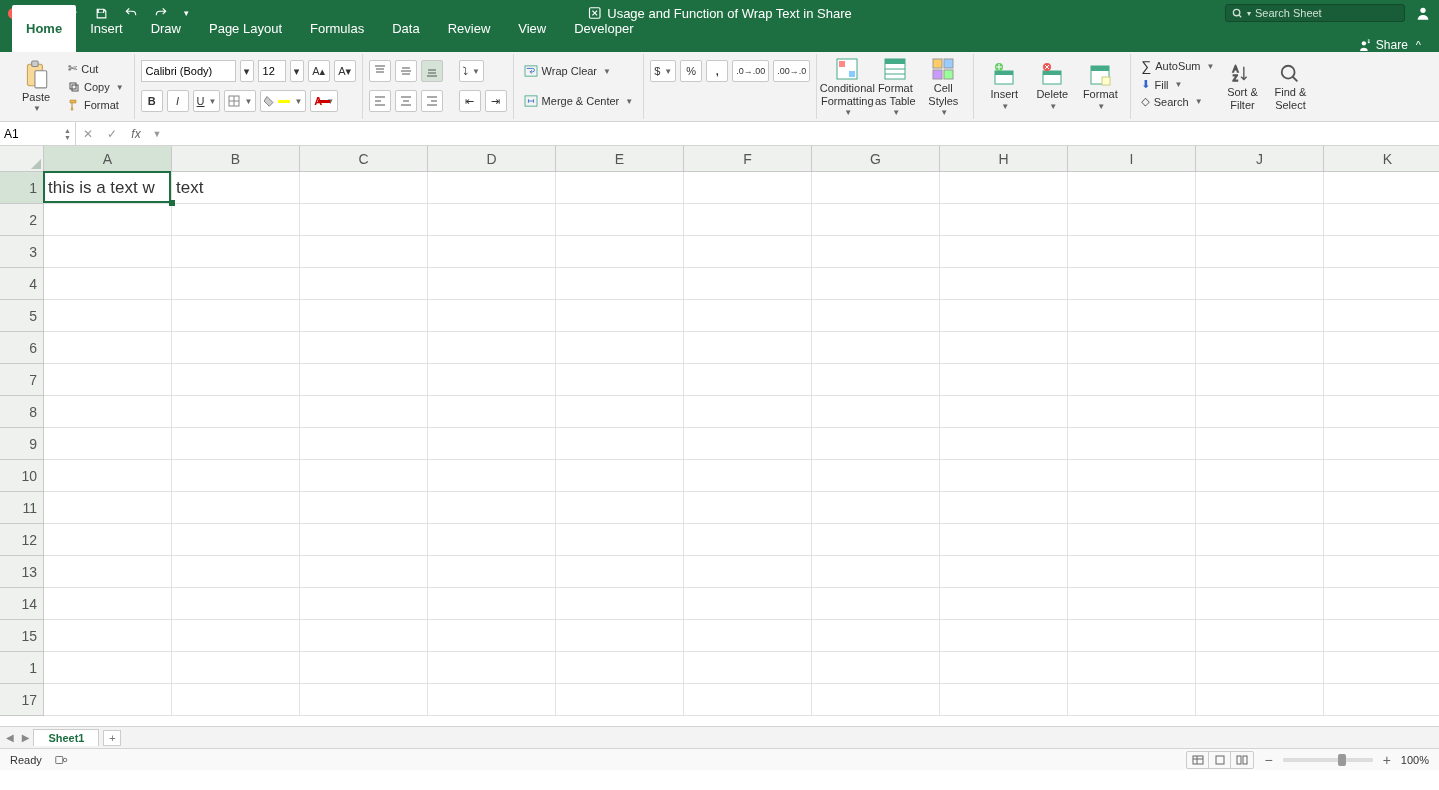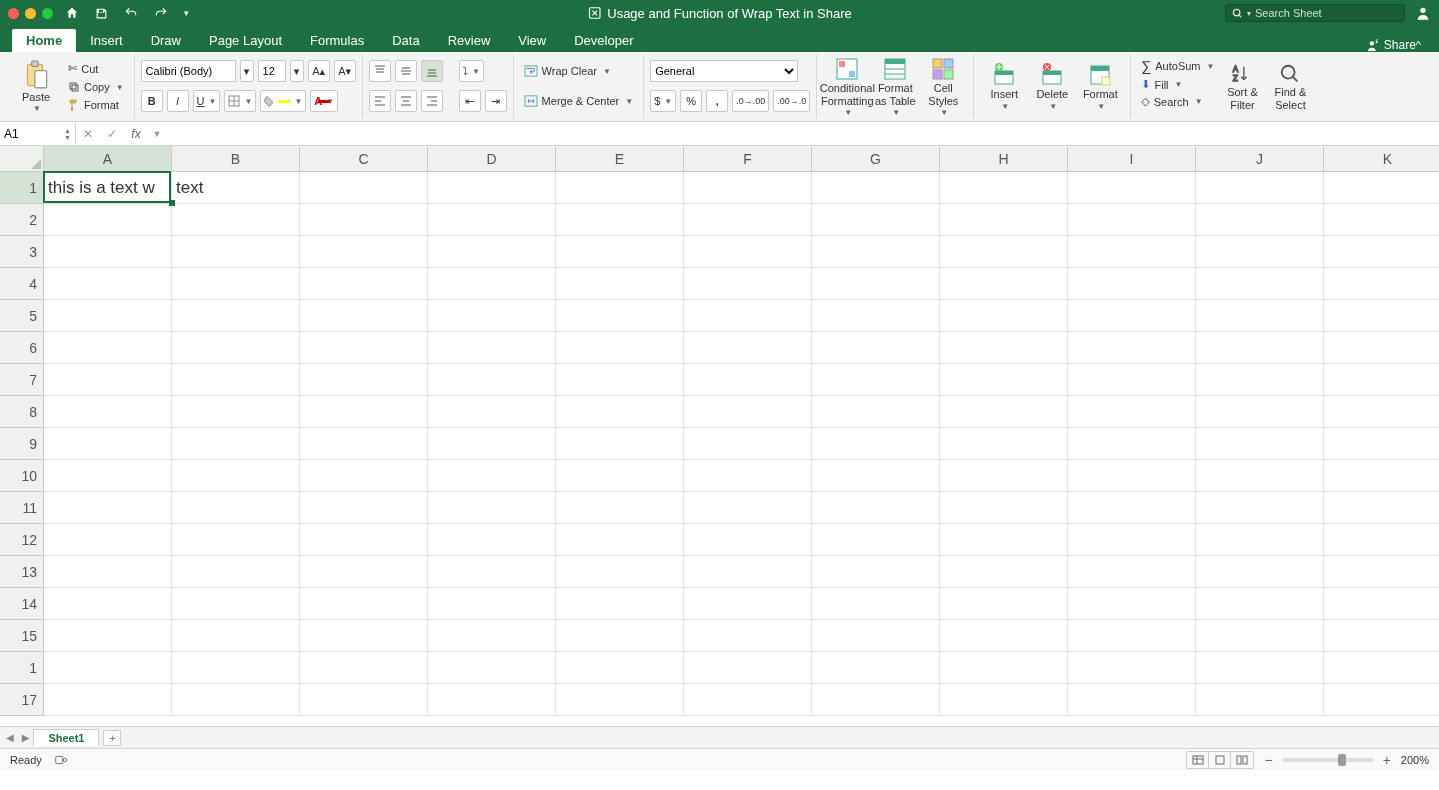--- a/index.html
+++ b/index.html
@@ -10,23 +10,23 @@
 .traffic { display:flex; gap:6px; margin-right:12px; }
 .light { width:11px; height:11px; border-radius:50%; }
 .red { background:#ff5f57; } .yellow { background:#ffbd2e; } .green { background:#28c940; }
 .qat { display:flex; gap:16px; align-items:center; color:#fff; font-size:14px; }
 .title { position:absolute; left:50%; transform:translateX(-50%); display:flex; align-items:center; gap:6px; font-size:13px; }
 .titlebar-right { margin-left:auto; display:flex; align-items:center; gap:10px; }
 .search-sheet { background:#185d37; border:1px solid #124a2c; border-radius:3px; height:18px; width:180px; display:flex; align-items:center; padding:0 6px; color:#cfe0d4; font-size:11px; gap:4px; }
 
 
 .tabs { height:26px; background:#1d6f42; display:flex; align-items:flex-end; padding:0 12px; color:#fff; font-size:13px; position:relative; }
-.tab { padding:4px 14px; cursor:pointer; }
+.tab { padding:16px 14px; cursor:pointer; }
 .tab.active { background:#fff; color:#1d6f42; border-radius:2px 2px 0 0; font-weight:600; }
-.tabs-right { margin-left:auto; display:flex; align-items:center; padding-right:6px; }
+.tabs-right { margin-left:auto; display:flex; align-items:center; gap:8px; padding-right:6px; }
 
 
 .ribbon { height:70px; background:#f3f3f3; border-bottom:1px solid #d4d4d4; display:flex; align-items:stretch; padding:2px 6px; gap:0; user-select:none; overflow:hidden; }
 .group { display:flex; flex-direction:column; padding:2px 6px; border-right:1px solid #d9d9d9; }
 .group:last-child { border-right:none; }
 .group-row { display:flex; align-items:center; gap:4px; height:30px; }
 .big-btn { display:flex; flex-direction:column; align-items:center; justify-content:center; width:48px; height:62px; font-size:11px; gap:1px; }
 .sml-btn { height:22px; min-width:22px; border:1px solid #c8c8c8; background:#fff; border-radius:2px; display:flex; align-items:center; justify-content:center; font-size:11px; padding:0 3px; gap:2px; }
 .icon-btn { display:flex; align-items:center; gap:4px; font-size:11px; padding:2px 4px; }
 .label-btn { font-size:11px; text-align:center; line-height:1.1; }
@@ -306,23 +306,20 @@
             <line x1="5" y1="7" x2="11" y2="7" stroke="#36c"></line>
             <path d="M5 5v4m6-4v4" stroke="#36c"></path>
           </svg>
           <span>Merge &amp; Center</span>
           <span class="dd">▼</span>
         </div>
     </div>
   </div>
 
   <div class="group">
-    <div class="group-row">
-      <select style="width:148px;height:22px;"><option>General</option></select>
-    </div>
     <div class="group-row">
       <span class="sml-btn">$<span class="dd">▼</span></span>
       <span class="sml-btn">%</span>
       <span class="sml-btn">
           <b>,</b>
         </span>
       <span class="sml-btn" style="font-size:9px;">.0→.00</span>
       <span class="sml-btn" style="font-size:9px;">.00→.0</span>
     </div>
   </div>
@@ -713,15 +710,15 @@
             <rect x="1" y="1" width="4" height="8"></rect>
             <rect x="7" y="1" width="4" height="8"></rect>
           </svg>
         </div>
     </div>
     <span style="font-size:14px;color:#666;">−</span>
     <div class="zoom-slider">
         <div class="zoom-thumb" style="left:55px;"></div>
       </div>
     <span style="font-size:14px;color:#666;">+</span>
-    <span>200%</span>
+    <span>100%</span>
   </div>
 </div>
 
 </body></html>

